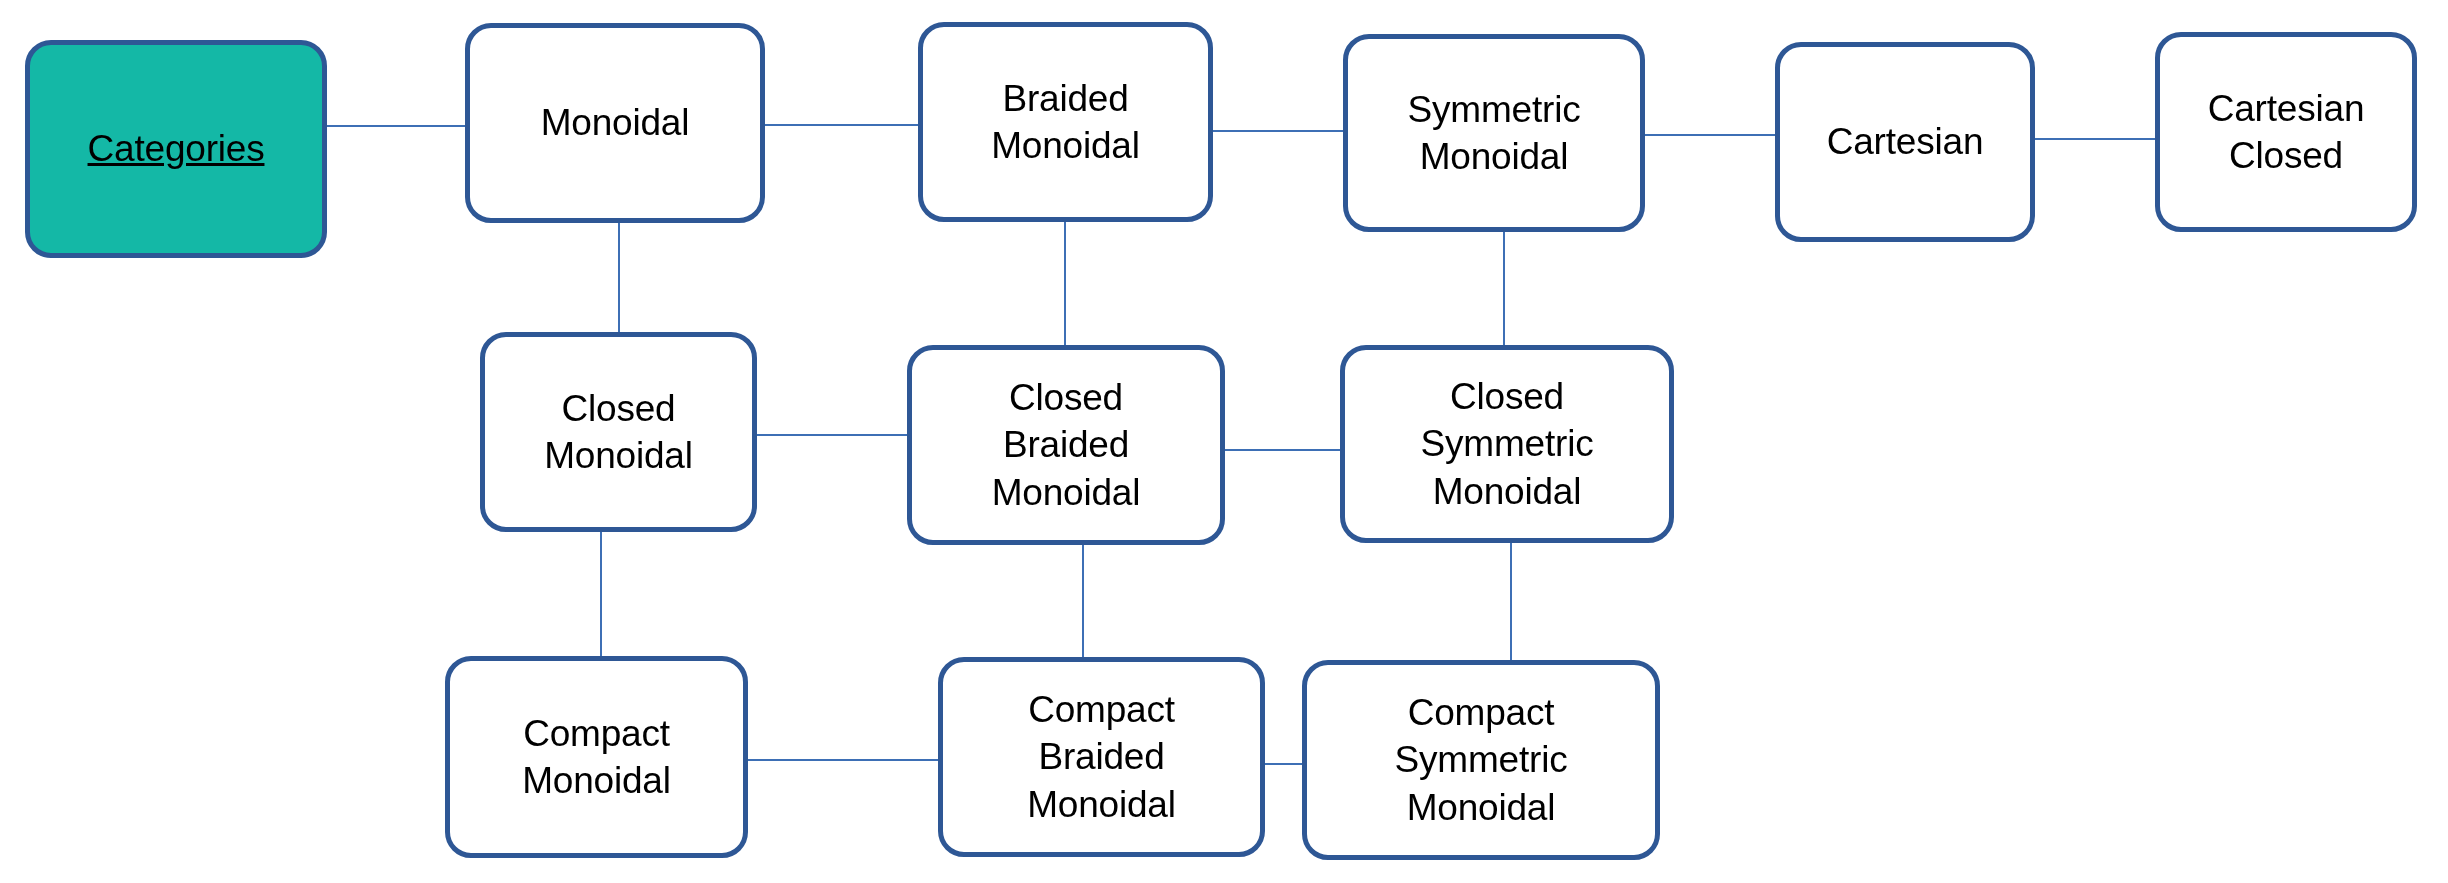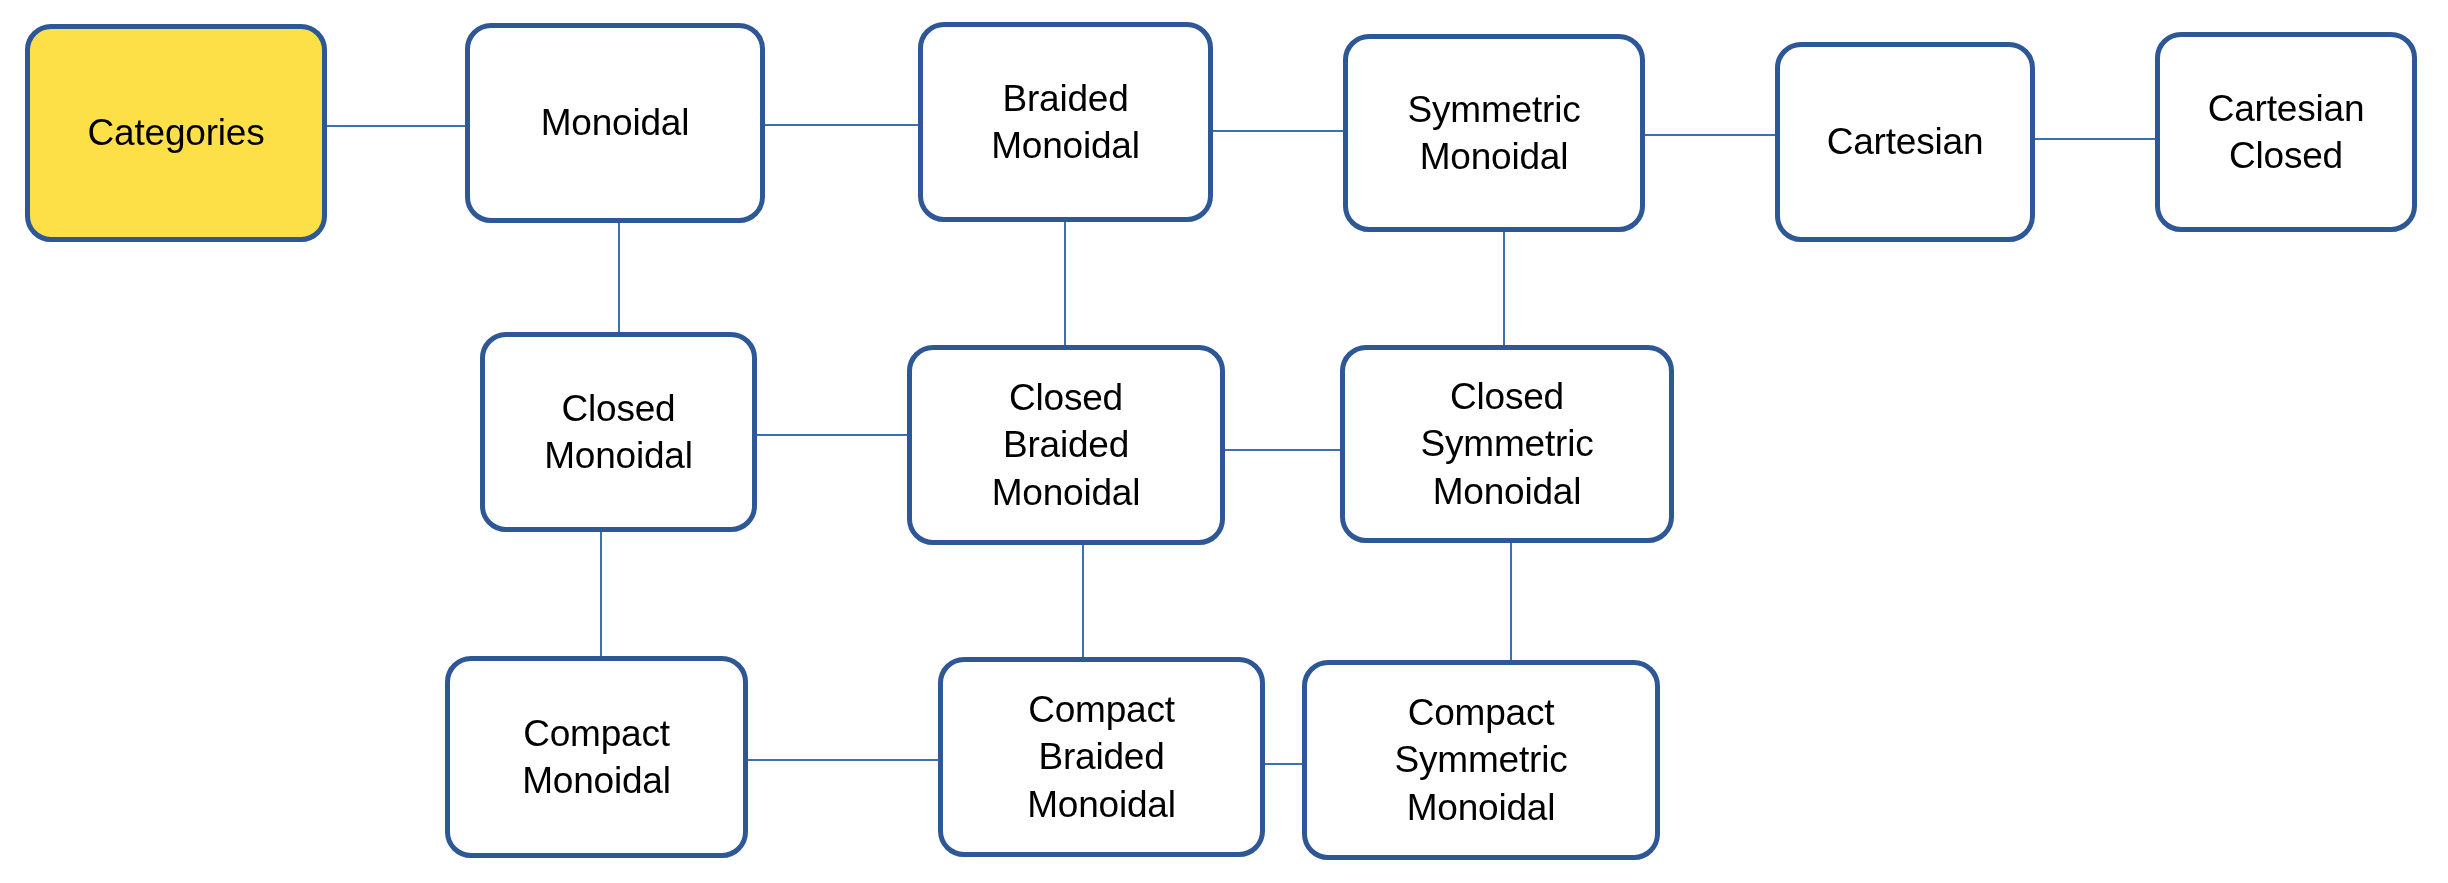--- a/index.html
+++ b/index.html
@@ -55,21 +55,21 @@
     <div class="edge v" style="left: 618px; top: 223px; background: rgb(61, 111, 181); height: 115px;"></div>
     <div class="edge v" style="left: 1064px; top: 222px; background: rgb(61, 111, 181); height: 128px;"></div>
     <div class="edge v" style="left: 1503px; top: 232px; background: rgb(61, 111, 181); height: 118px;"></div>
     <div class="edge h" style="left: 757px; top: 434px; background: rgb(61, 111, 181); width: 152px;"></div>
     <div class="edge h" style="left: 1225px; top: 449px; background: rgb(61, 111, 181); width: 118px;"></div>
     <div class="edge v" style="left: 600px; top: 532px; background: rgb(61, 111, 181); height: 128px;"></div>
     <div class="edge v" style="left: 1082px; top: 545px; background: rgb(61, 111, 181); height: 115px;"></div>
     <div class="edge v" style="left: 1510px; top: 543px; background: rgb(61, 111, 181); height: 120px;"></div>
     <div class="edge h" style="left: 748px; top: 759px; background: rgb(61, 111, 181); width: 193px;"></div>
     <div class="edge h" style="left: 1265px; top: 763px; background: rgb(61, 111, 181); width: 42px;"></div>
-    <div class="node" style="left: 25px; top: 24px; width: 302px; height: 218px; border-color: rgb(46, 87, 149); background: #fde047;">
+    <div class="node" style="left: 25px; top: 40px; width: 302px; height: 218px; border-color: rgb(46, 87, 149); background: #14b8a6; text-decoration: underline;">
       <span class="node-label" style="color: rgb(0, 0, 0);">Categories</span>
     </div>
     <div class="node" style="left: 465px; top: 23px; width: 300px; height: 200px; border-color: rgb(46, 87, 149); background: rgb(255, 255, 255);">
       <span class="node-label" style="color: rgb(0, 0, 0);">Monoidal</span>
     </div>
     <div class="node" style="left: 918px; top: 22px; width: 295px; height: 200px; border-color: rgb(46, 87, 149); background: rgb(255, 255, 255);">
       <span class="node-label" style="color: rgb(0, 0, 0);">Braided
 Monoidal</span>
     </div>
     <div class="node" style="left: 1343px; top: 34px; width: 302px; height: 198px; border-color: rgb(46, 87, 149); background: rgb(255, 255, 255);">

